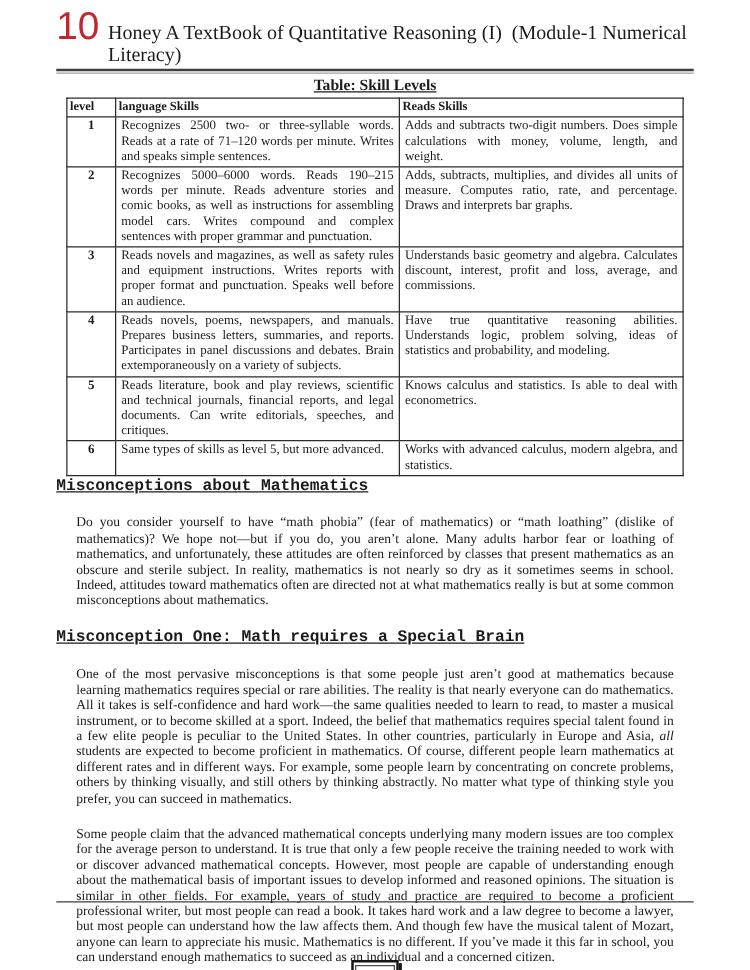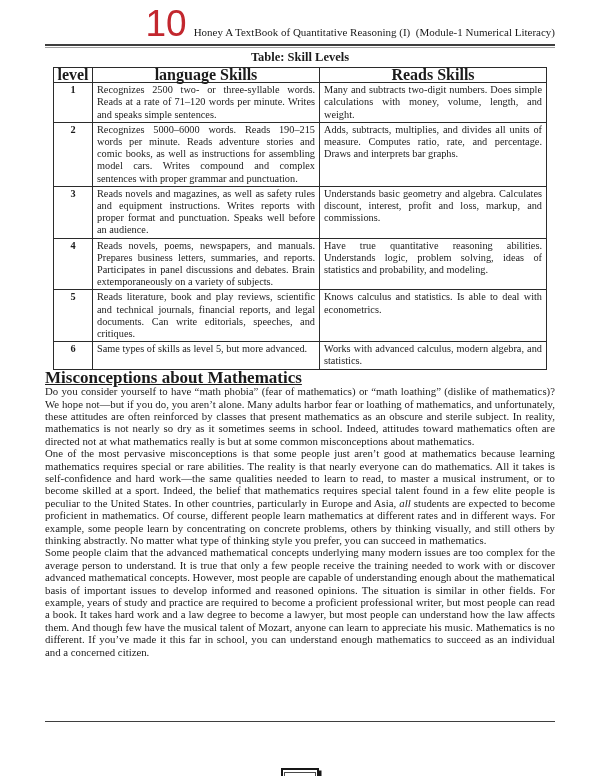--- a/index.html
+++ b/index.html
@@ -19,83 +19,85 @@
   
   .header-row{
     display:flex;
     justify-content:flex-end;
     align-items:baseline;
     gap:7px;
     padding-right:0px;
   }
   .header-pagenum{
     font-family:"Liberation Sans", sans-serif;
-    font-size:37px;
+    font-size:31px;
     line-height:1;
     color:#c2272e;
     font-weight:400;
   }
   .header-title{
-    font-size:11px;
+    font-size:16px;
     line-height:1.1;
   }
   .header-rule{
     margin-top:2px;
     height:1px;
     border-top:2px solid #3e3e3e;
     border-bottom:1px solid #9f9f9f;
   }
   
   .table-caption{
     text-align:center;
     font-weight:bold;
     font-size:12.5px;
+    text-decoration:underline;
     margin:2px 0 2px 0;
   }
   table.skills{
     width:486px;
     margin:0 auto;
     border-collapse:collapse;
     font-size:10.3px;
     line-height:12.2px;
     table-layout:fixed;
   }
   table.skills th, table.skills td{
     border:1px solid #2b2b2b;
     padding:1px 4px;
     vertical-align:top;
   }
   table.skills th{
-    font-size:16px;
-    text-align:center;
+    font-size:10px;
+    text-align:left;
     font-weight:bold;
     padding:1px 2px;
   }
   th.col-level{width:34px;}
   th.col-lang{width:222px;}
   th.col-math{width:222px;}
   td.lvl{
     text-align:center;
     vertical-align:middle;
     font-weight:bold;
   }
   td.txt{
     text-align:justify;
   }
   
   .sections{margin-top:1px;}
   .sec-heading{
-    font-size:17px;
+    font-size:13px;
     font-weight:bold;
     text-decoration:underline;
     line-height:14.5px;
     margin:1px 0 0 0;
+    font-family:Liberation Mono, monospace;
   }
   .sec-para{
-    margin:0;
+    margin:16px;
     text-align:justify;
     font-size:10.8px;
     line-height:12.4px;
   }
   .sec-para .it{font-style:italic;}
   
   .footer-rule{
     position:absolute;
     left:45px;right:45px;top:721px;
     border-top:1.5px solid #3f3f3f;
@@ -139,31 +141,31 @@
       <tr>
         <th class="col-level">level</th>
         <th class="col-lang">language Skills</th>
         <th class="col-math">Reads Skills</th>
       </tr>
     </thead>
     <tbody>
       <tr>
         <td class="lvl">1</td>
         <td class="txt">Recognizes 2500 two- or three-syllable words. Reads at a rate of 71–120 words per minute. Writes and speaks simple sentences.</td>
-        <td class="txt">Many and subtracts two-digit numbers. Does simple calculations with money, volume, length, and weight.</td>
+        <td class="txt">Adds and subtracts two-digit numbers. Does simple calculations with money, volume, length, and weight.</td>
       </tr>
       <tr>
         <td class="lvl">2</td>
         <td class="txt">Recognizes 5000–6000 words. Reads 190–215 words per minute. Reads adventure stories and comic books, as well as instructions for assembling model cars. Writes compound and complex sentences with proper grammar and punctuation.</td>
         <td class="txt">Adds, subtracts, multiplies, and divides all units of measure. Computes ratio, rate, and percentage. Draws and interprets bar graphs.</td>
       </tr>
       <tr>
         <td class="lvl">3</td>
         <td class="txt">Reads novels and magazines, as well as safety rules and equipment instructions. Writes reports with proper format and punctuation. Speaks well before an audience.</td>
-        <td class="txt">Understands basic geometry and algebra. Calculates discount, interest, profit and loss, markup, and commissions.</td>
+        <td class="txt">Understands basic geometry and algebra. Calculates discount, interest, profit and loss, average, and commissions.</td>
       </tr>
       <tr>
         <td class="lvl">4</td>
         <td class="txt">Reads novels, poems, newspapers, and manuals. Prepares business letters, summaries, and reports. Participates in panel discussions and debates. Brain extemporaneously on a variety of subjects.</td>
         <td class="txt">Have true quantitative reasoning abilities. Understands logic, problem solving, ideas of statistics and probability, and modeling.</td>
       </tr>
       <tr>
         <td class="lvl">5</td>
         <td class="txt">Reads literature, book and play reviews, scientific and technical journals, financial reports, and legal documents. Can write editorials, speeches, and critiques.</td>
         <td class="txt">Knows calculus and statistics. Is able to deal with econometrics.</td>
@@ -173,20 +175,21 @@
         <td class="txt">Same types of skills as level 5, but more advanced.</td>
         <td class="txt">Works with advanced calculus, modern algebra, and statistics.</td>
       </tr>
     </tbody>
   </table>
 
   <div class="sections">
     <h2 class="sec-heading">Misconceptions about Mathematics</h2>
     <p class="sec-para">Do you consider yourself to have “math phobia” (fear of mathematics) or “math loathing” (dislike of mathematics)? We hope not—but if you do, you aren’t alone. Many adults harbor fear or loathing of mathematics, and unfortunately, these attitudes are often reinforced by classes that present mathematics as an obscure and sterile subject. In reality, mathematics is not nearly so dry as it sometimes seems in school. Indeed, attitudes toward mathematics often are directed not at what mathematics really is but at some common misconceptions about mathematics.</p>
 
+    <h2 class="sec-heading">Misconception One: Math requires a Special Brain</h2>
     <p class="sec-para"><span>One of the most pervasive misconceptions is that some people just aren’t good at mathematics because learning mathematics requires special or rare abilities. The reality is that nearly everyone can do mathematics. All it takes is self-confidence and hard work—the same qualities needed to learn to read, to master a musical instrument, or to become skilled at a sport. Indeed, the belief that mathematics requires special talent found in a few elite people is peculiar to the United States. In other countries, particularly in Europe and Asia, </span><span class="it">all</span><span> students are expected to become proficient in mathematics. Of course, different people learn mathematics at different rates and in different ways. For example, some people learn by concentrating on concrete problems, others by thinking visually, and still others by thinking abstractly. No matter what type of thinking style you prefer, you can succeed in mathematics.</span></p>
 
     <p class="sec-para">Some people claim that the advanced mathematical concepts underlying many modern issues are too complex for the average person to understand. It is true that only a few people receive the training needed to work with or discover advanced mathematical concepts. However, most people are capable of understanding enough about the mathematical basis of important issues to develop informed and reasoned opinions. The situation is similar in other fields. For example, years of study and practice are required to become a proficient professional writer, but most people can read a book. It takes hard work and a law degree to become a lawyer, but most people can understand how the law affects them. And though few have the musical talent of Mozart, anyone can learn to appreciate his music. Mathematics is no different. If you’ve made it this far in school, you can understand enough mathematics to succeed as an individual and a concerned citizen.</p>
   </div>
 
   <div class="footer-rule"></div>
   <div class="pagebox-wrap">
     <span class="pagebox">
       <span class="pagebox-inner">11</span>
     </span>

